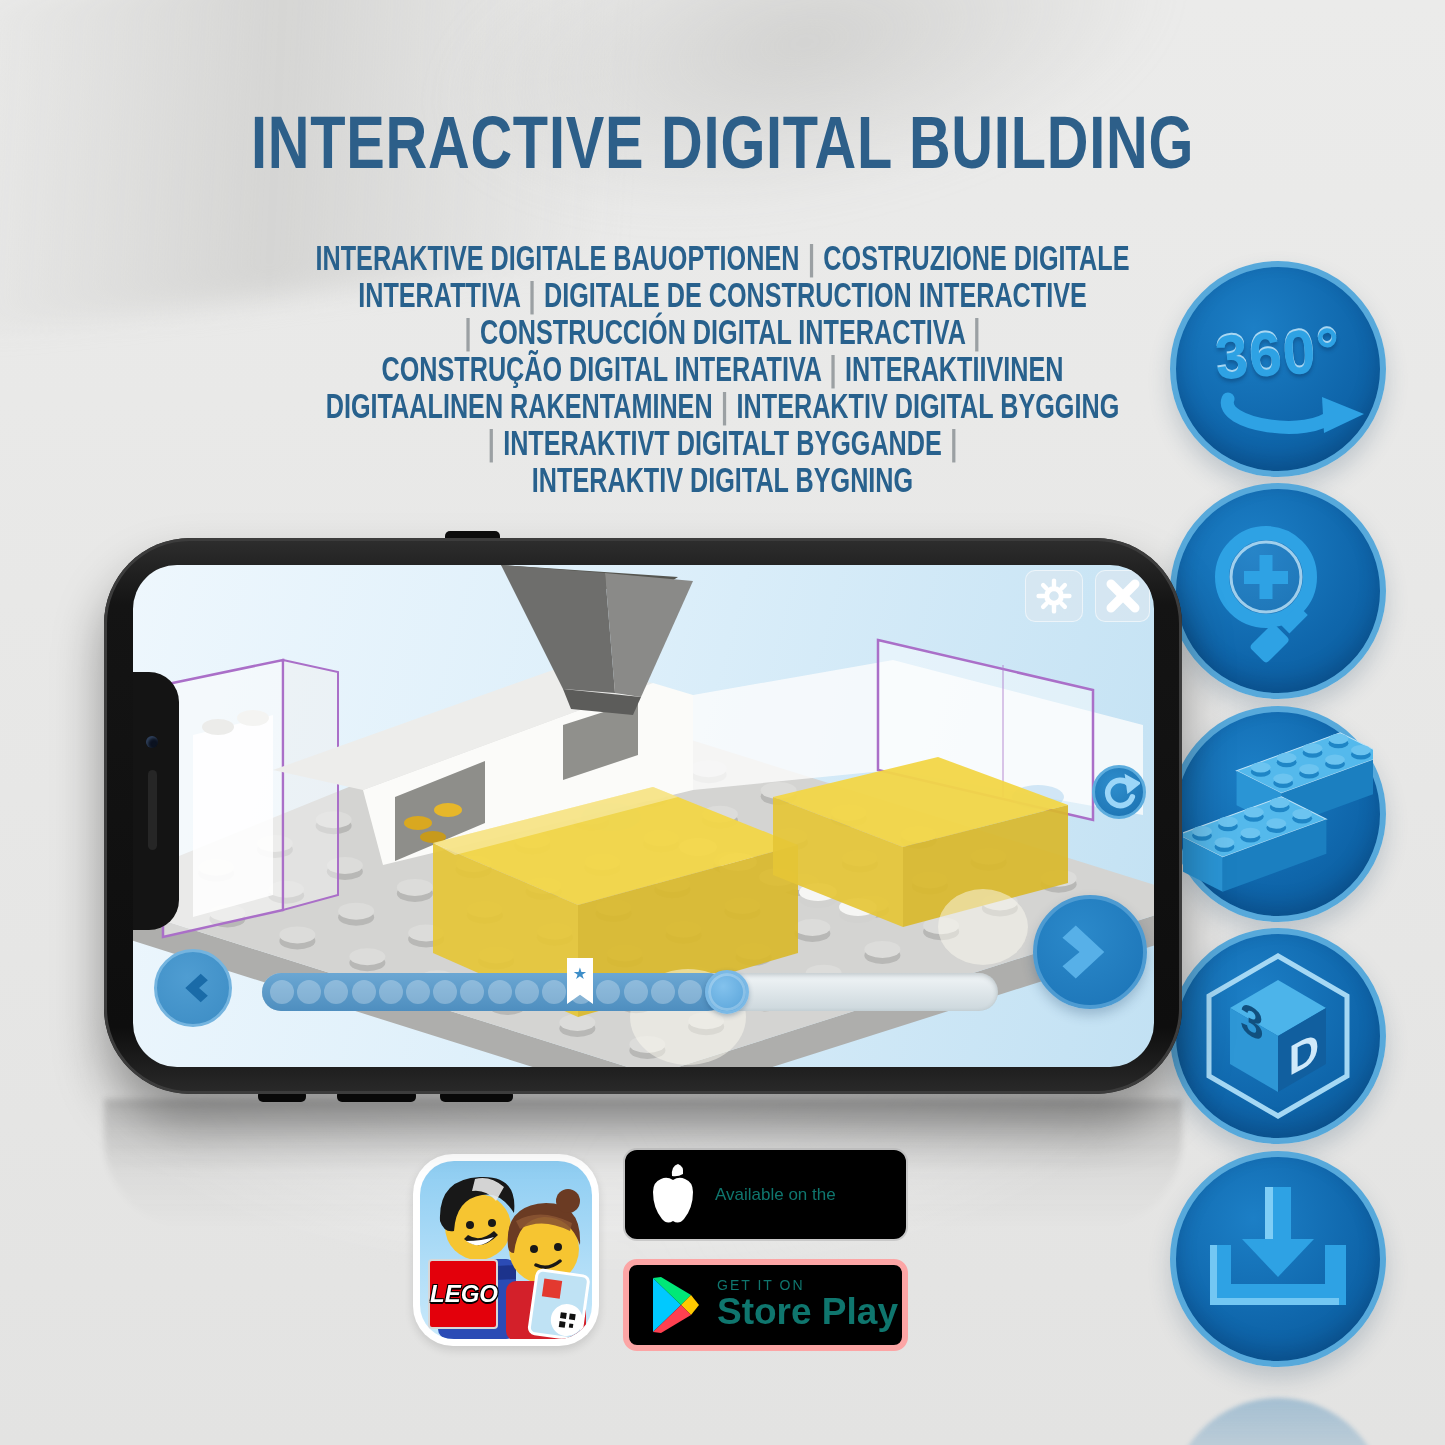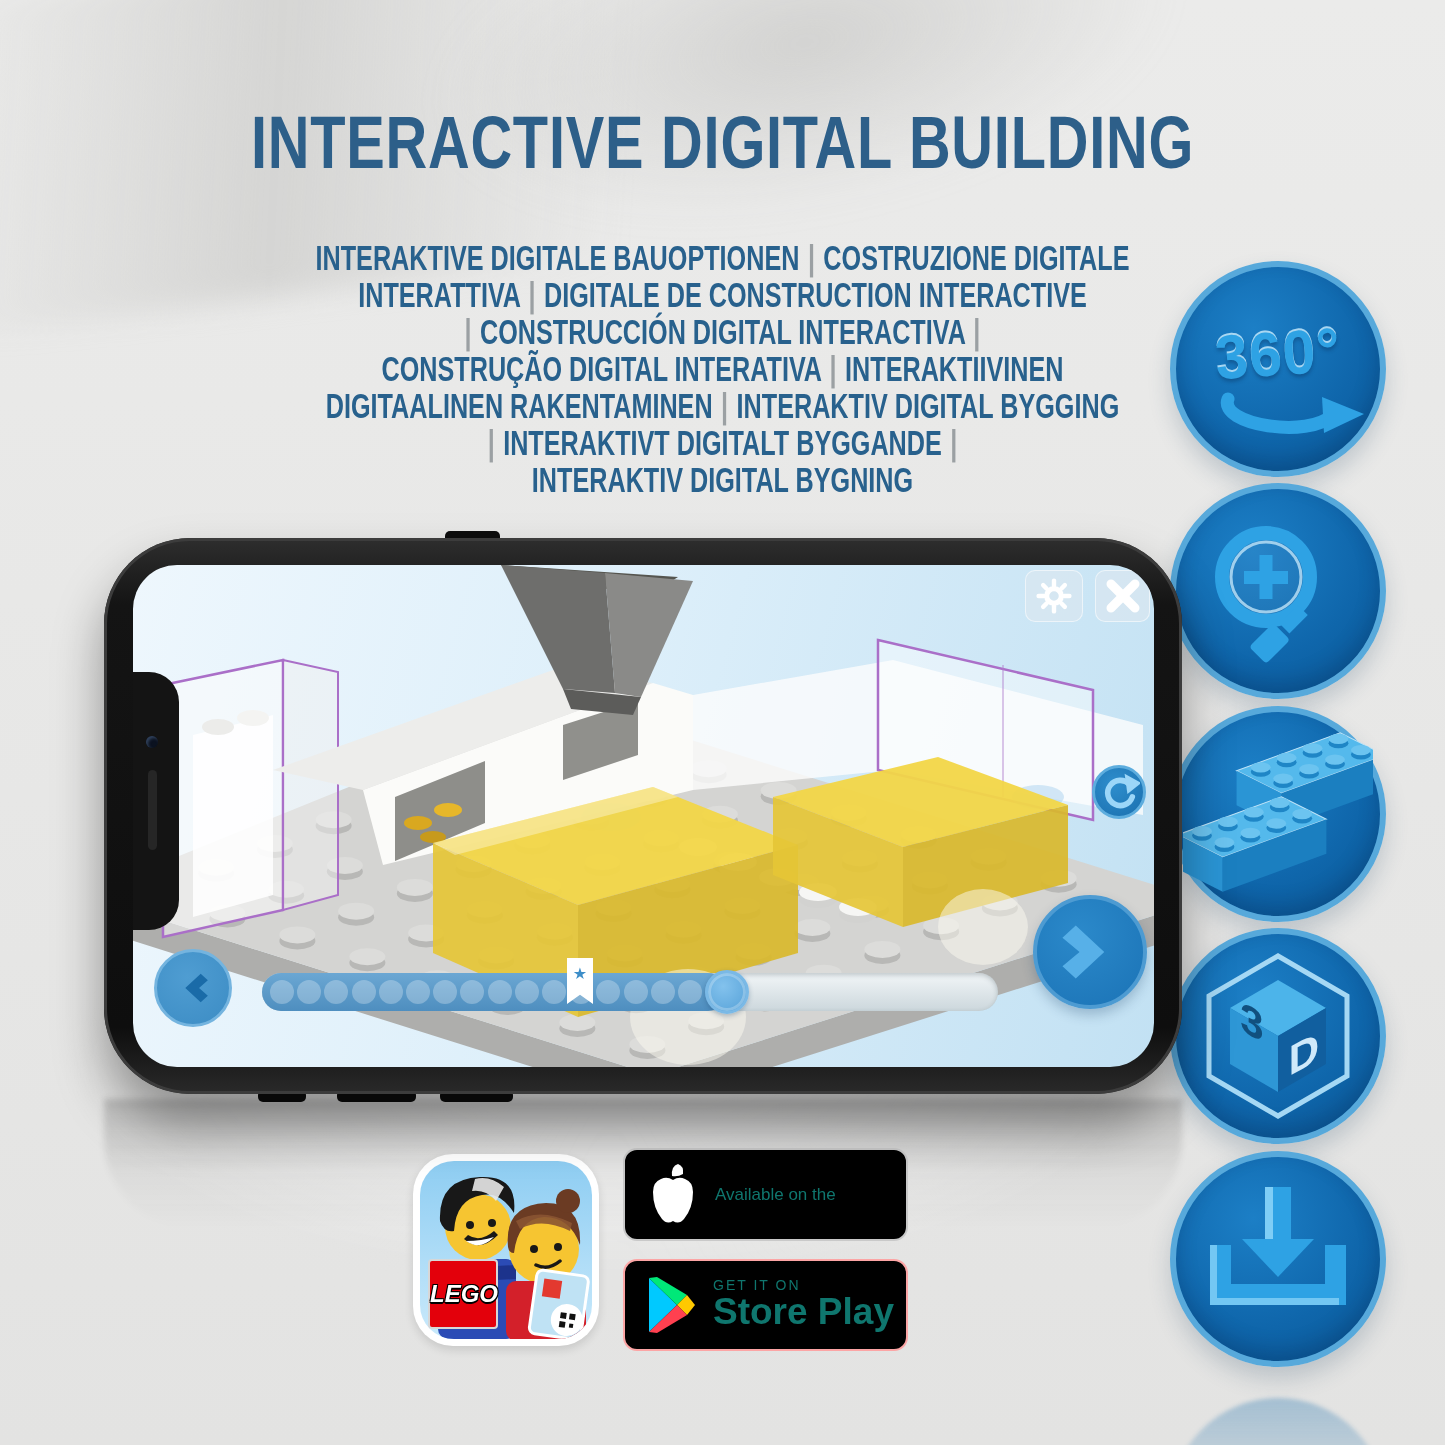--- a/index.html
+++ b/index.html
@@ -63,21 +63,21 @@
   
   .phone-reflection{left:104px;top:1099px;width:1078px;height:130px;border-radius:0 0 90px 90px;
     background:linear-gradient(180deg,rgba(35,35,35,.20),rgba(35,35,35,.04) 60%,transparent);
     filter:blur(3px);}
   .icon-reflection{left:1170px;top:1398px;width:216px;height:216px;border-radius:50%;
     background:linear-gradient(180deg,rgba(32,115,176,.32),rgba(32,115,176,0) 60%);filter:blur(2px);}
   
   .store-badge{width:285px;background:#000;border-radius:14px;color:#0f766e;display:flex;
     align-items:center;box-sizing:border-box;}
   .appstore{left:623px;top:1148px;height:93px;border:2px solid #c9c9c9;padding:0 0 0 22px;gap:16px;}
-  .gplay{left:623px;top:1259px;height:92px;border:2px solid #fca5a5;padding:0 0 0 20px;gap:16px;}
+  .gplay{left:623px;top:1259px;height:92px;border:6px solid #fca5a5;padding:0 0 0 20px;gap:16px;}
   .badge-text{display:flex;flex-direction:column;justify-content:center;line-height:1.05;}
   .badge-small{font-size:17px;font-weight:normal;}
   .badge-small.gp{font-size:14px;letter-spacing:2px;}
   .badge-big{font-size:41px;font-weight:600;letter-spacing:0;}
   .badge-big.gp{font-size:37px;font-weight:600;}
   .lego-icon{left:413px;top:1154px;width:186px;height:192px;background:#fff;border-radius:40px;
     padding:7px;box-sizing:border-box;box-shadow:0 4px 10px rgba(0,0,0,.12);}
   .lego-icon-inner{width:100%;height:100%;border-radius:34px;overflow:hidden;position:relative;
     background:linear-gradient(180deg,#8ecdf2,#c9e9fb);}
   .lego-square{position:absolute;left:8px;bottom:10px;width:66px;height:66px;background:#e3000b;

